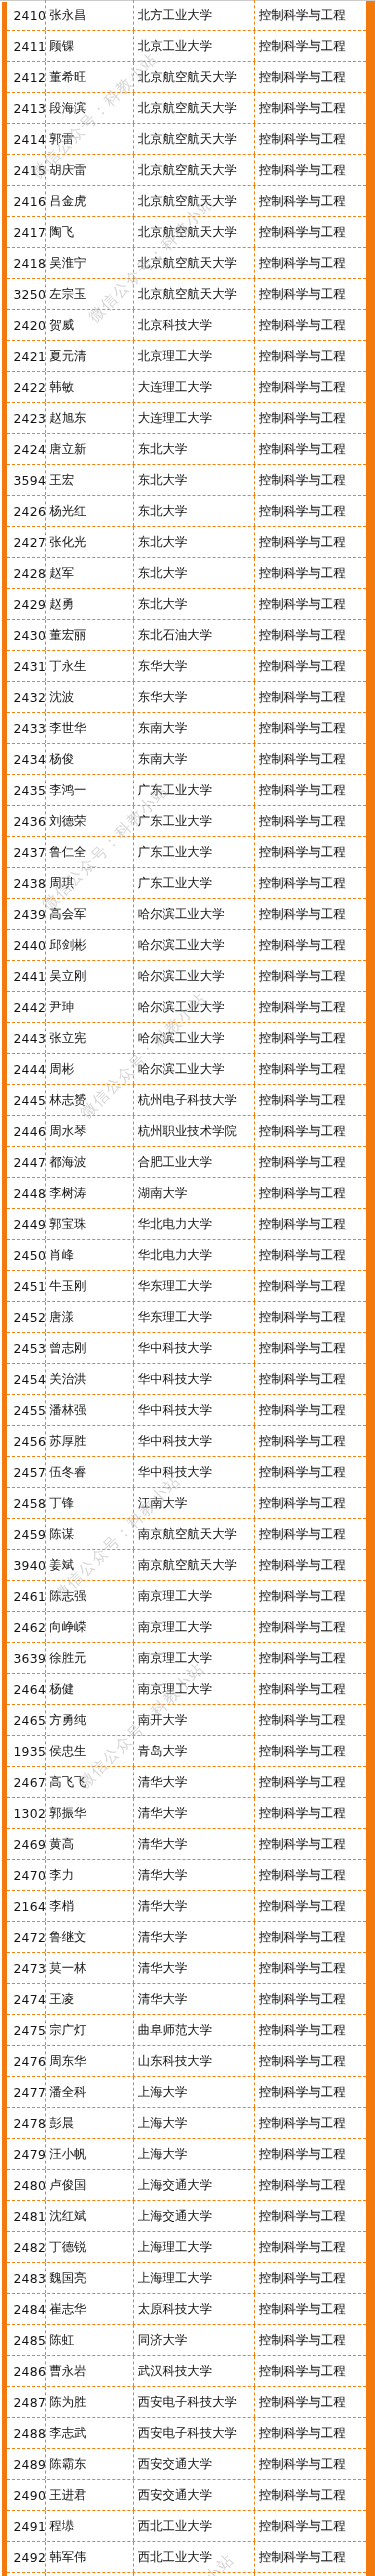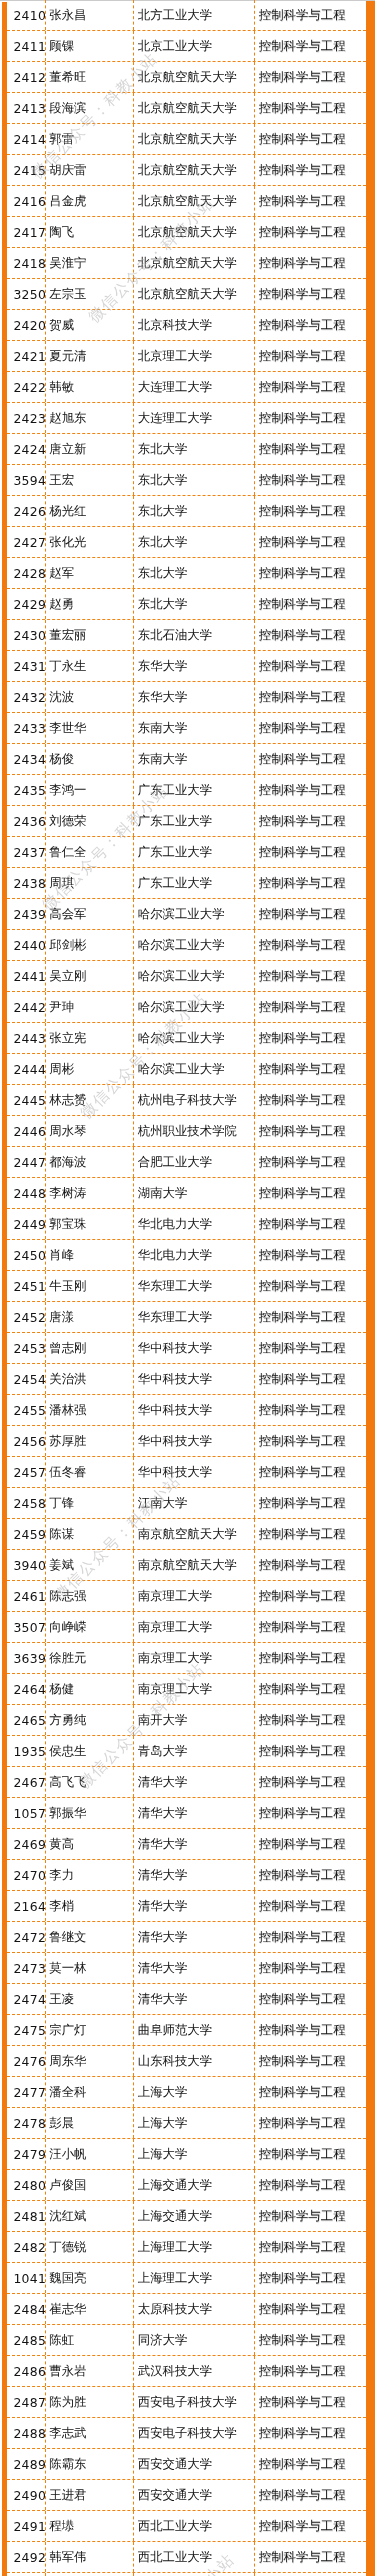--- a/index.html
+++ b/index.html
@@ -409,21 +409,21 @@
   </div>
 
   <div class="row">
     <div class="cell c-num">2461</div>
     <div class="cell c-name">陈志强</div>
     <div class="cell c-univ">南京理工大学</div>
     <div class="cell c-disc">控制科学与工程</div>
   </div>
 
   <div class="row">
-    <div class="cell c-num">3507</div>
+    <div class="cell c-num">2462</div>
     <div class="cell c-name">向峥嵘</div>
     <div class="cell c-univ">南京理工大学</div>
     <div class="cell c-disc">控制科学与工程</div>
   </div>
 
   <div class="row">
     <div class="cell c-num">3639</div>
     <div class="cell c-name">徐胜元</div>
     <div class="cell c-univ">南京理工大学</div>
     <div class="cell c-disc">控制科学与工程</div>
@@ -451,21 +451,21 @@
   </div>
 
   <div class="row">
     <div class="cell c-num">2467</div>
     <div class="cell c-name">高飞飞</div>
     <div class="cell c-univ">清华大学</div>
     <div class="cell c-disc">控制科学与工程</div>
   </div>
 
   <div class="row">
-    <div class="cell c-num">1057</div>
+    <div class="cell c-num">1302</div>
     <div class="cell c-name">郭振华</div>
     <div class="cell c-univ">清华大学</div>
     <div class="cell c-disc">控制科学与工程</div>
   </div>
 
   <div class="row">
     <div class="cell c-num">2469</div>
     <div class="cell c-name">黄高</div>
     <div class="cell c-univ">清华大学</div>
     <div class="cell c-disc">控制科学与工程</div>
@@ -556,21 +556,21 @@
   </div>
 
   <div class="row">
     <div class="cell c-num">2482</div>
     <div class="cell c-name">丁德锐</div>
     <div class="cell c-univ">上海理工大学</div>
     <div class="cell c-disc">控制科学与工程</div>
   </div>
 
   <div class="row">
-    <div class="cell c-num">1041</div>
+    <div class="cell c-num">2483</div>
     <div class="cell c-name">魏国亮</div>
     <div class="cell c-univ">上海理工大学</div>
     <div class="cell c-disc">控制科学与工程</div>
   </div>
 
   <div class="row">
     <div class="cell c-num">2484</div>
     <div class="cell c-name">崔志华</div>
     <div class="cell c-univ">太原科技大学</div>
     <div class="cell c-disc">控制科学与工程</div>

